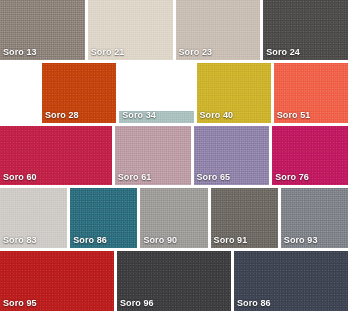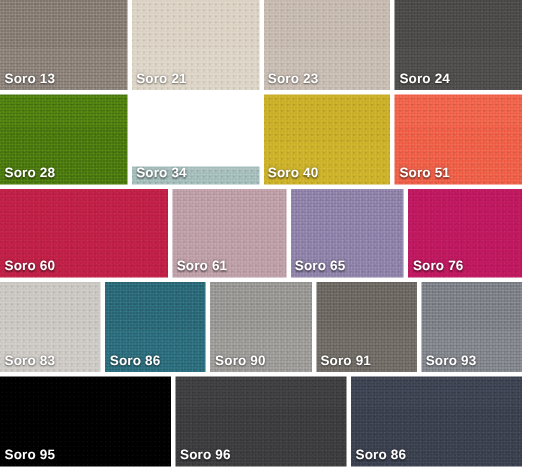--- a/index.html
+++ b/index.html
@@ -105,21 +105,21 @@
       <span class="swatch-label">Soro 23</span>
     </div>
     <div class="swatch" style="background-color: rgb(75, 74, 72);">
       <div class="texture"></div>
       <div class="grain"></div>
       <span class="swatch-label">Soro 24</span>
     </div>
   </div>
 
   <div class="swatch-row">
-    <div class="swatch" style="background-color: #4d7c0f;">
+    <div class="swatch" style="background-color: #c2410c; margin-left: 42px;">
       <div class="texture"></div>
       <div class="grain"></div>
       <span class="swatch-label">Soro 28</span>
     </div>
     <div class="swatch" style="background-color: rgb(167, 192, 189); margin-top: 48px;">
       <div class="texture"></div>
       <div class="grain"></div>
       <span class="swatch-label">Soro 34</span>
     </div>
     <div class="swatch" style="background-color: rgb(204, 177, 42);">
@@ -179,21 +179,21 @@
       <span class="swatch-label">Soro 91</span>
     </div>
     <div class="swatch" style="background-color: rgb(124, 128, 134);">
       <div class="texture"></div>
       <div class="grain"></div>
       <span class="swatch-label">Soro 93</span>
     </div>
   </div>
 
   <div class="swatch-row">
-    <div class="swatch" style="background-color: #000000;">
+    <div class="swatch" style="background-color: #b91c1c;">
       <div class="texture"></div>
       <div class="grain"></div>
       <span class="swatch-label">Soro 95</span>
     </div>
     <div class="swatch" style="background-color: rgb(60, 60, 62);">
       <div class="texture"></div>
       <div class="grain"></div>
       <span class="swatch-label">Soro 96</span>
     </div>
     <div class="swatch" style="background-color: rgb(60, 66, 80);">

